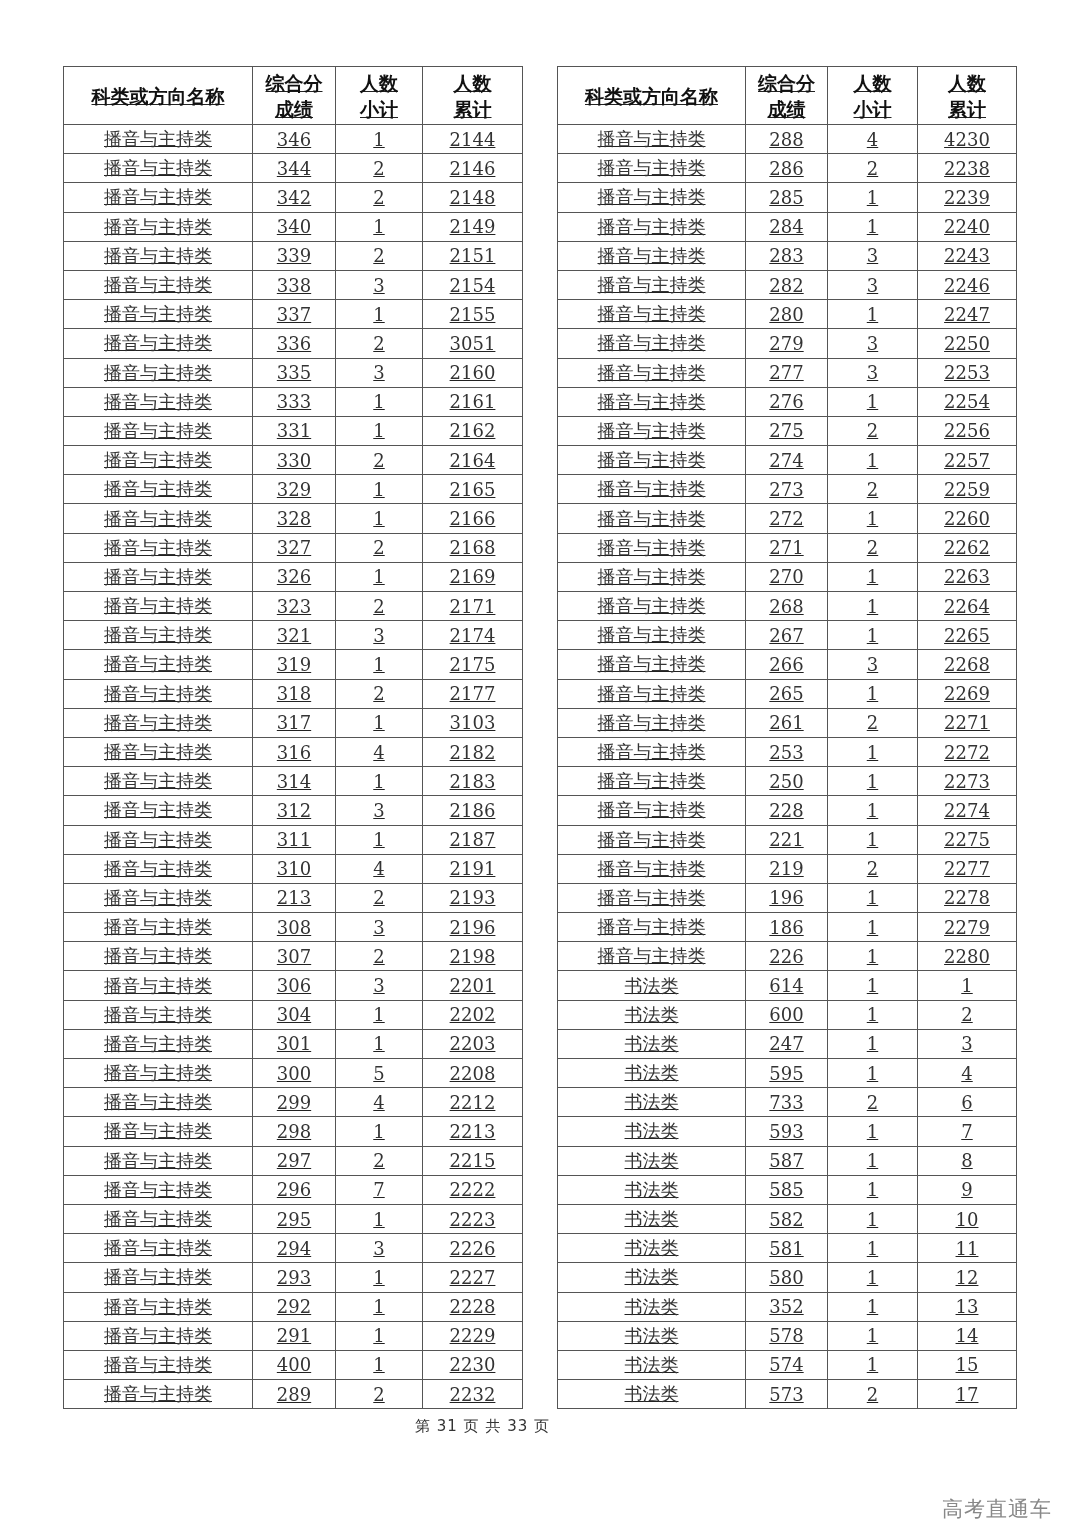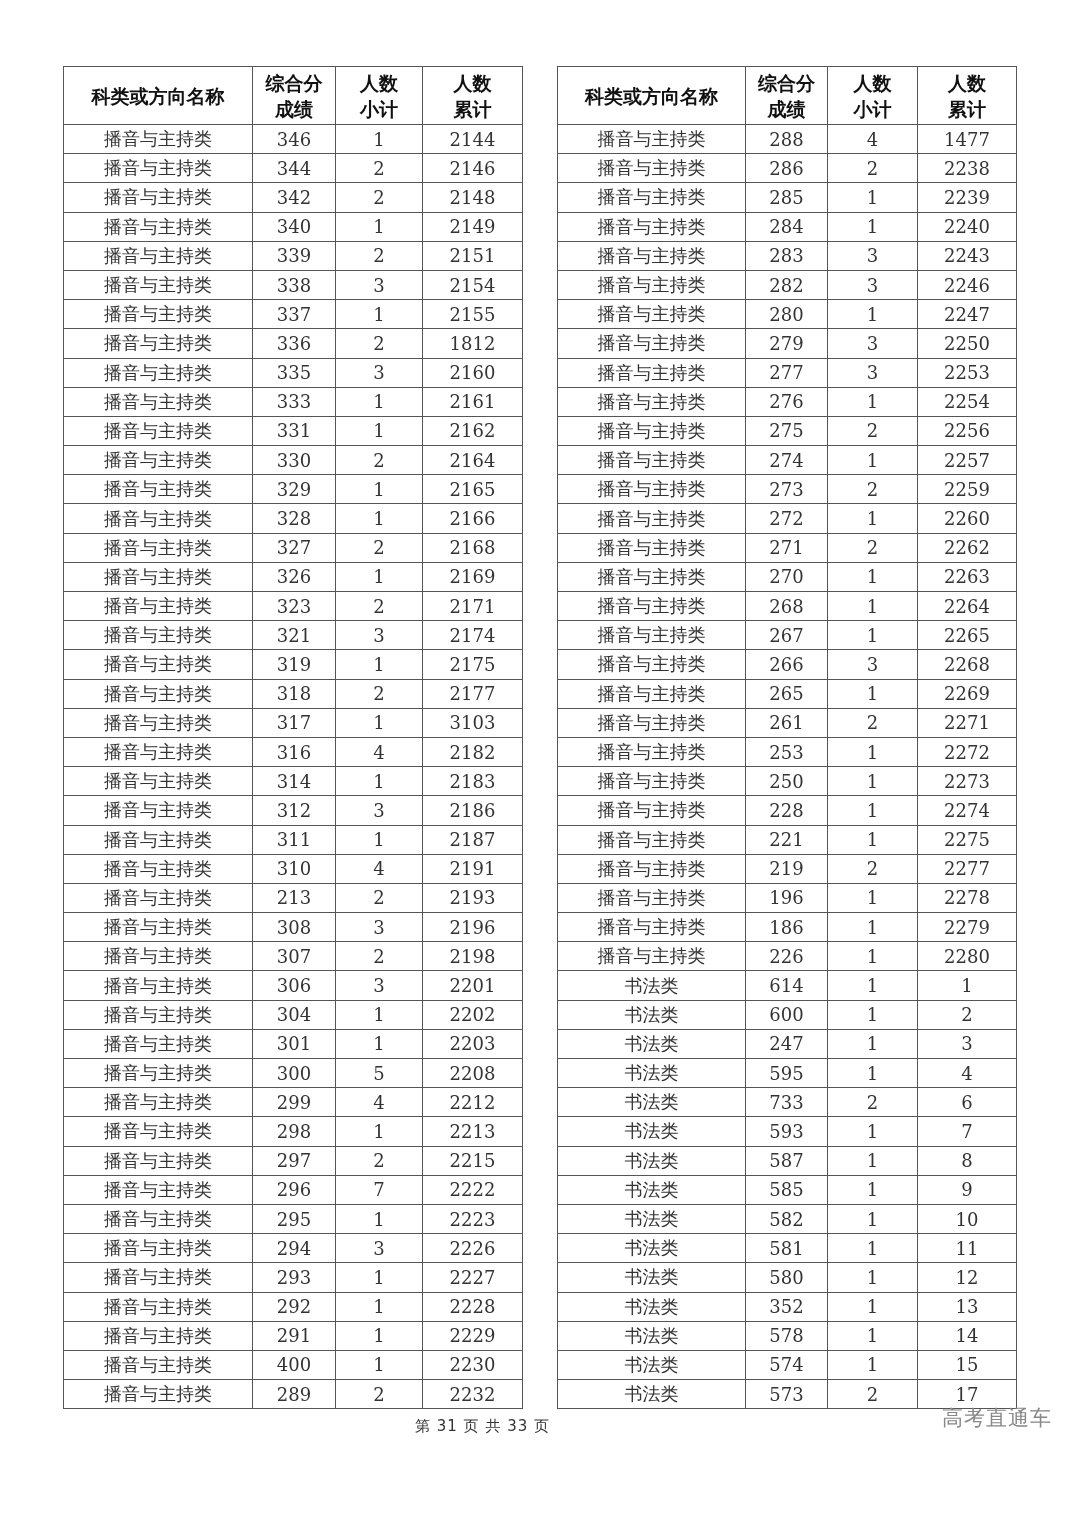--- a/index.html
+++ b/index.html
@@ -5,20 +5,21 @@
     html, body { margin: 0; padding: 0; background: #ffffff; }
     body {
       width: 1080px; height: 1527px; position: relative; overflow: hidden;
       font-family: "DejaVu Serif", "Liberation Serif", serif;
       color: #222;
     }
     table.score-table {
       position: absolute; top: 66px;
       border-collapse: collapse;
       table-layout: fixed;
+      text-decoration: underline;
     }
     table.score-table td, table.score-table th {
       border: 1px solid #555;
       text-align: center;
       padding: 0;
       overflow: hidden;
       white-space: nowrap;
     }
     table.score-table th {
       height: 57px;
@@ -37,21 +38,21 @@
     #table-left { left: 63px; width: 459px; }
     #table-right { left: 557px; width: 459px; }
     .page-footer {
       position: absolute; top: 1417px; left: 0; width: 965px;
       text-align: center;
       font-family: "DejaVu Sans", "Liberation Sans", sans-serif;
       font-size: 15px; color: #333;
       letter-spacing: 1px;
     }
     .watermark {
-      position: absolute; top: 1404px; right: 28px;
+      position: absolute; top: 1495px; right: 28px;
       font-family: "DejaVu Sans", "Liberation Sans", sans-serif;
       font-size: 21px; color: #888;
       letter-spacing: 1px;
     }
   </style>
 </head>
 <body>
 
 <table class="score-table" id="table-left">
   <colgroup>
@@ -108,21 +109,21 @@
       <tr>
         <td class="name-cell">播音与主持类</td>
         <td>337</td>
         <td>1</td>
         <td>2155</td>
       </tr>
       <tr>
         <td class="name-cell">播音与主持类</td>
         <td>336</td>
         <td>2</td>
-        <td>1812</td>
+        <td>3051</td>
       </tr>
       <tr>
         <td class="name-cell">播音与主持类</td>
         <td>335</td>
         <td>3</td>
         <td>2160</td>
       </tr>
       <tr>
         <td class="name-cell">播音与主持类</td>
         <td>333</td>
@@ -349,21 +350,21 @@
       <th><span>综合分</span><br><span>成绩</span></th>
       <th><span>人数</span><br><span>小计</span></th>
       <th><span>人数</span><br><span>累计</span></th>
     </tr>
   </thead>
   <tbody>
       <tr>
         <td class="name-cell">播音与主持类</td>
         <td>288</td>
         <td>4</td>
-        <td>1477</td>
+        <td>4230</td>
       </tr>
       <tr>
         <td class="name-cell">播音与主持类</td>
         <td>286</td>
         <td>2</td>
         <td>2238</td>
       </tr>
       <tr>
         <td class="name-cell">播音与主持类</td>
         <td>285</td>

